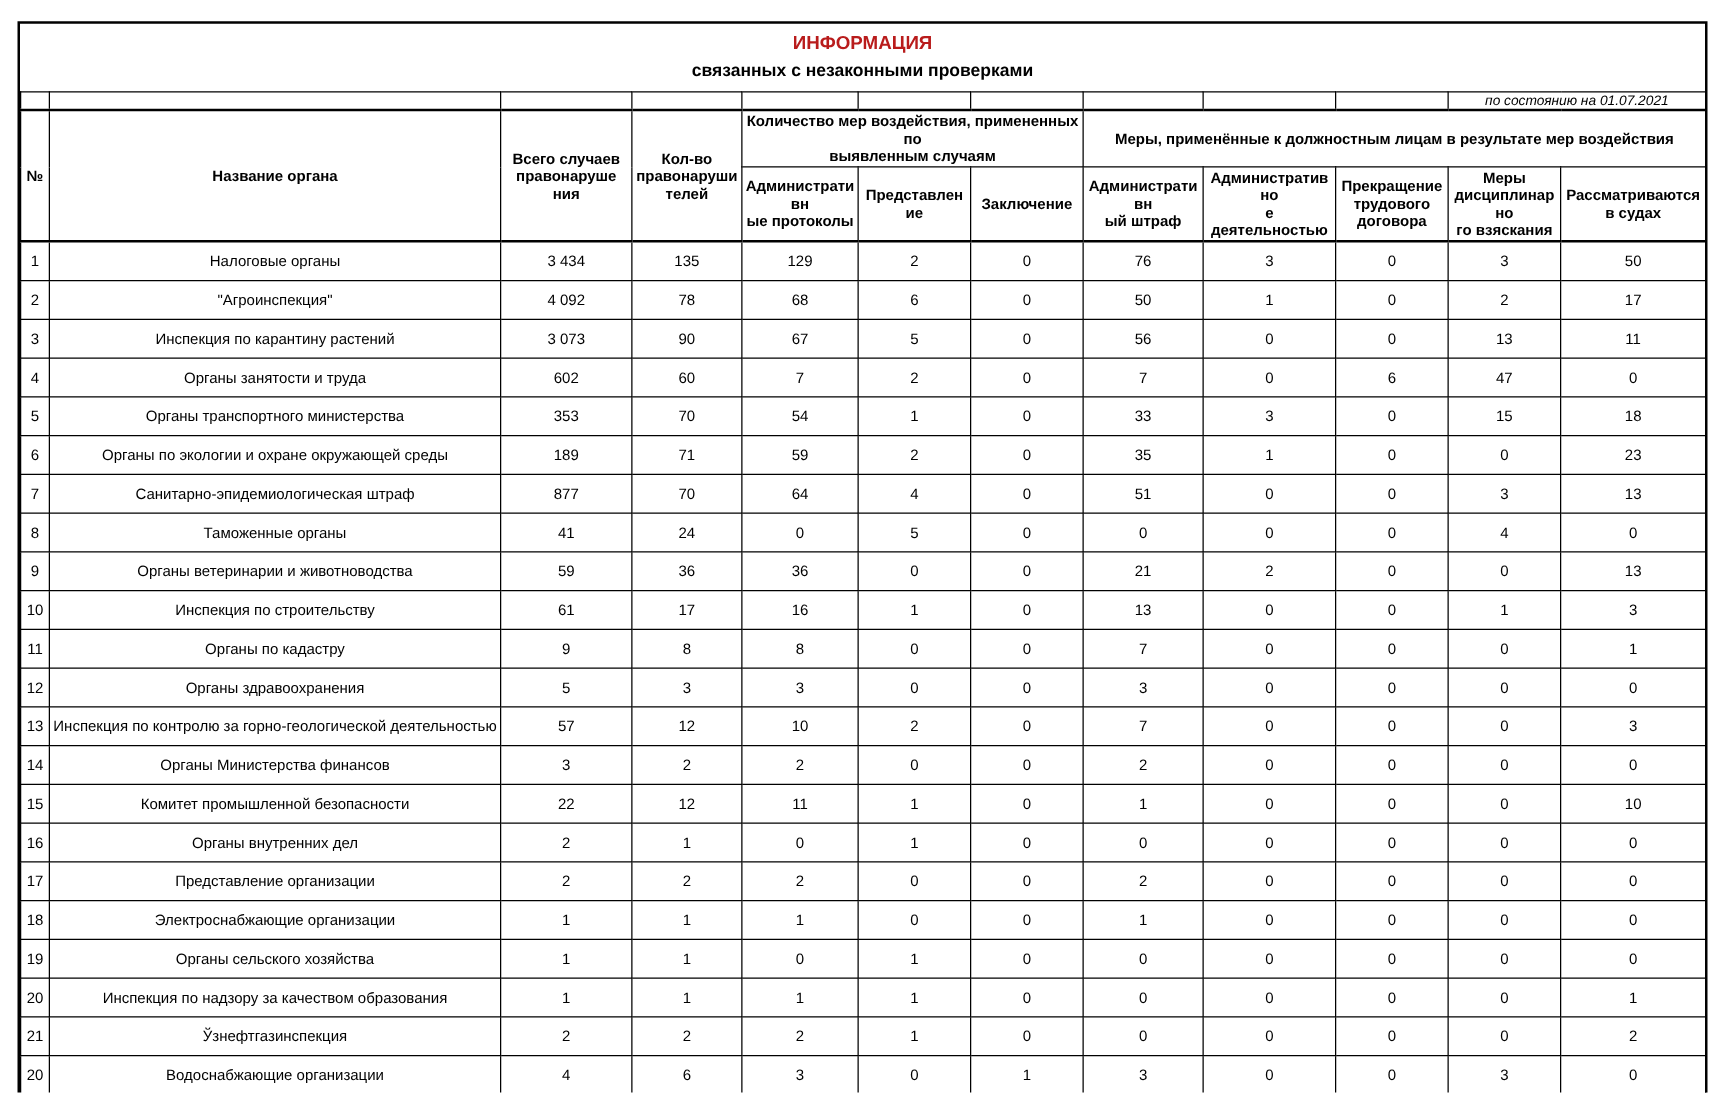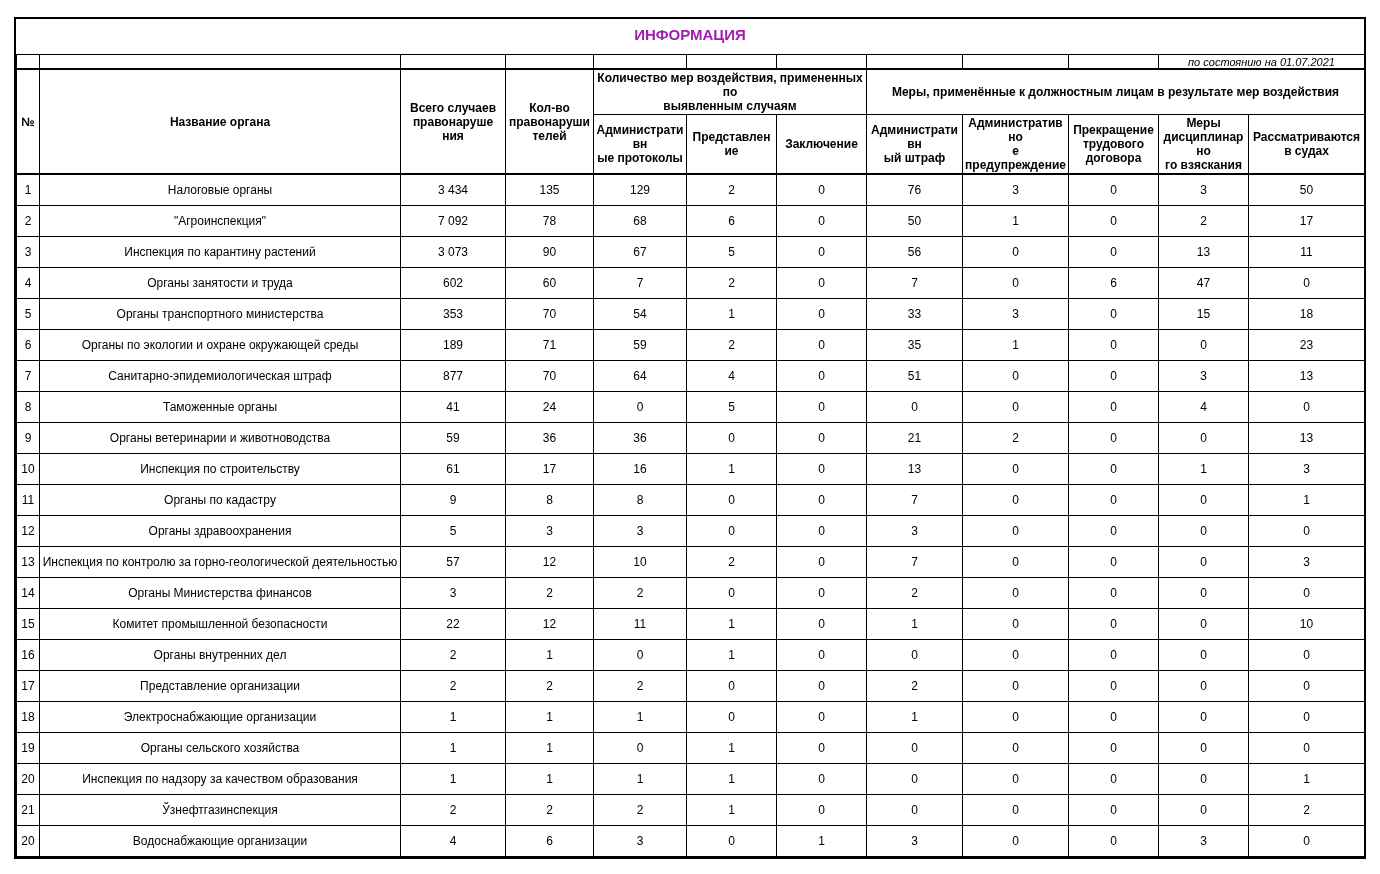--- a/index.html
+++ b/index.html
@@ -23,21 +23,22 @@
   tr.h2 th { height:46px; border-bottom:2px solid #000; }
   th.rs { border-bottom:2px solid #000; }
   tbody td { height:28px; }
 </style>
 </head>
 <body>
 
 <div class="doc">
 
   <div class="titles">
-    <div class="title-main" style="color: #a21caf;">ИНФОРМАЦИЯ</div>
+    <div class="title-main" style="color: #b91c1c;">ИНФОРМАЦИЯ</div>
+    <div class="title-sub">связанных с незаконными проверками</div>
   </div>
 
   <table>
     <colgroup>
       <col style="width:23px">
         <col style="width:361px">
         <col style="width:105px">
         <col style="width:88px">
       <col style="width:93px">
         <col style="width:90px">
@@ -77,21 +78,21 @@
         <th colspan="5">Меры, применённые к должностным лицам в результате мер воздействия</th>
       </tr>
       <tr class="h2">
         <th>Административн
 ые протоколы</th>
         <th>Представление</th>
         <th>Заключение</th>
         <th>Административн
 ый штраф</th>
         <th>Административно
-е предупреждение</th>
+е деятельностью</th>
         <th>Прекращение
 трудового
 договора</th>
         <th>Меры
 дисциплинарно
 го взяскания</th>
         <th>Рассматриваются
 в судах</th>
       </tr>
     </thead>
@@ -107,21 +108,21 @@
           <td>0</td>
           <td>76</td>
           <td>3</td>
           <td>0</td>
           <td>3</td>
           <td>50</td>
         </tr>
         <tr>
           <td>2</td>
           <td>"Агроинспекция"</td>
-          <td>7 092</td>
+          <td>4 092</td>
           <td>78</td>
           <td>68</td>
           <td>6</td>
           <td>0</td>
           <td>50</td>
           <td>1</td>
           <td>0</td>
           <td>2</td>
           <td>17</td>
         </tr>

